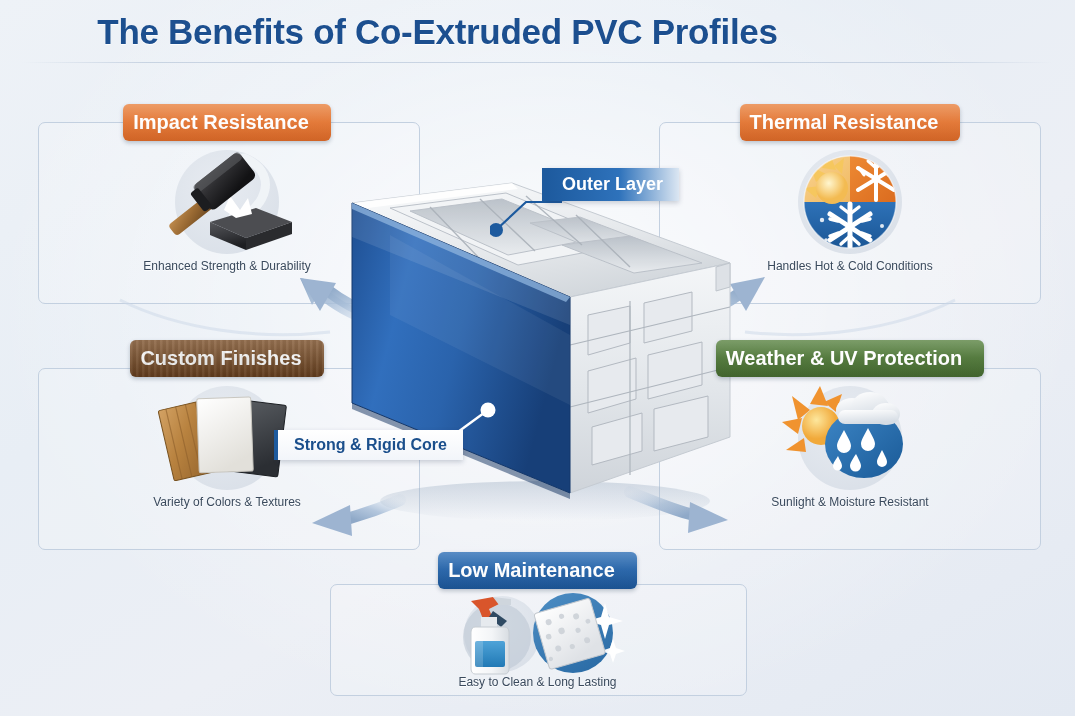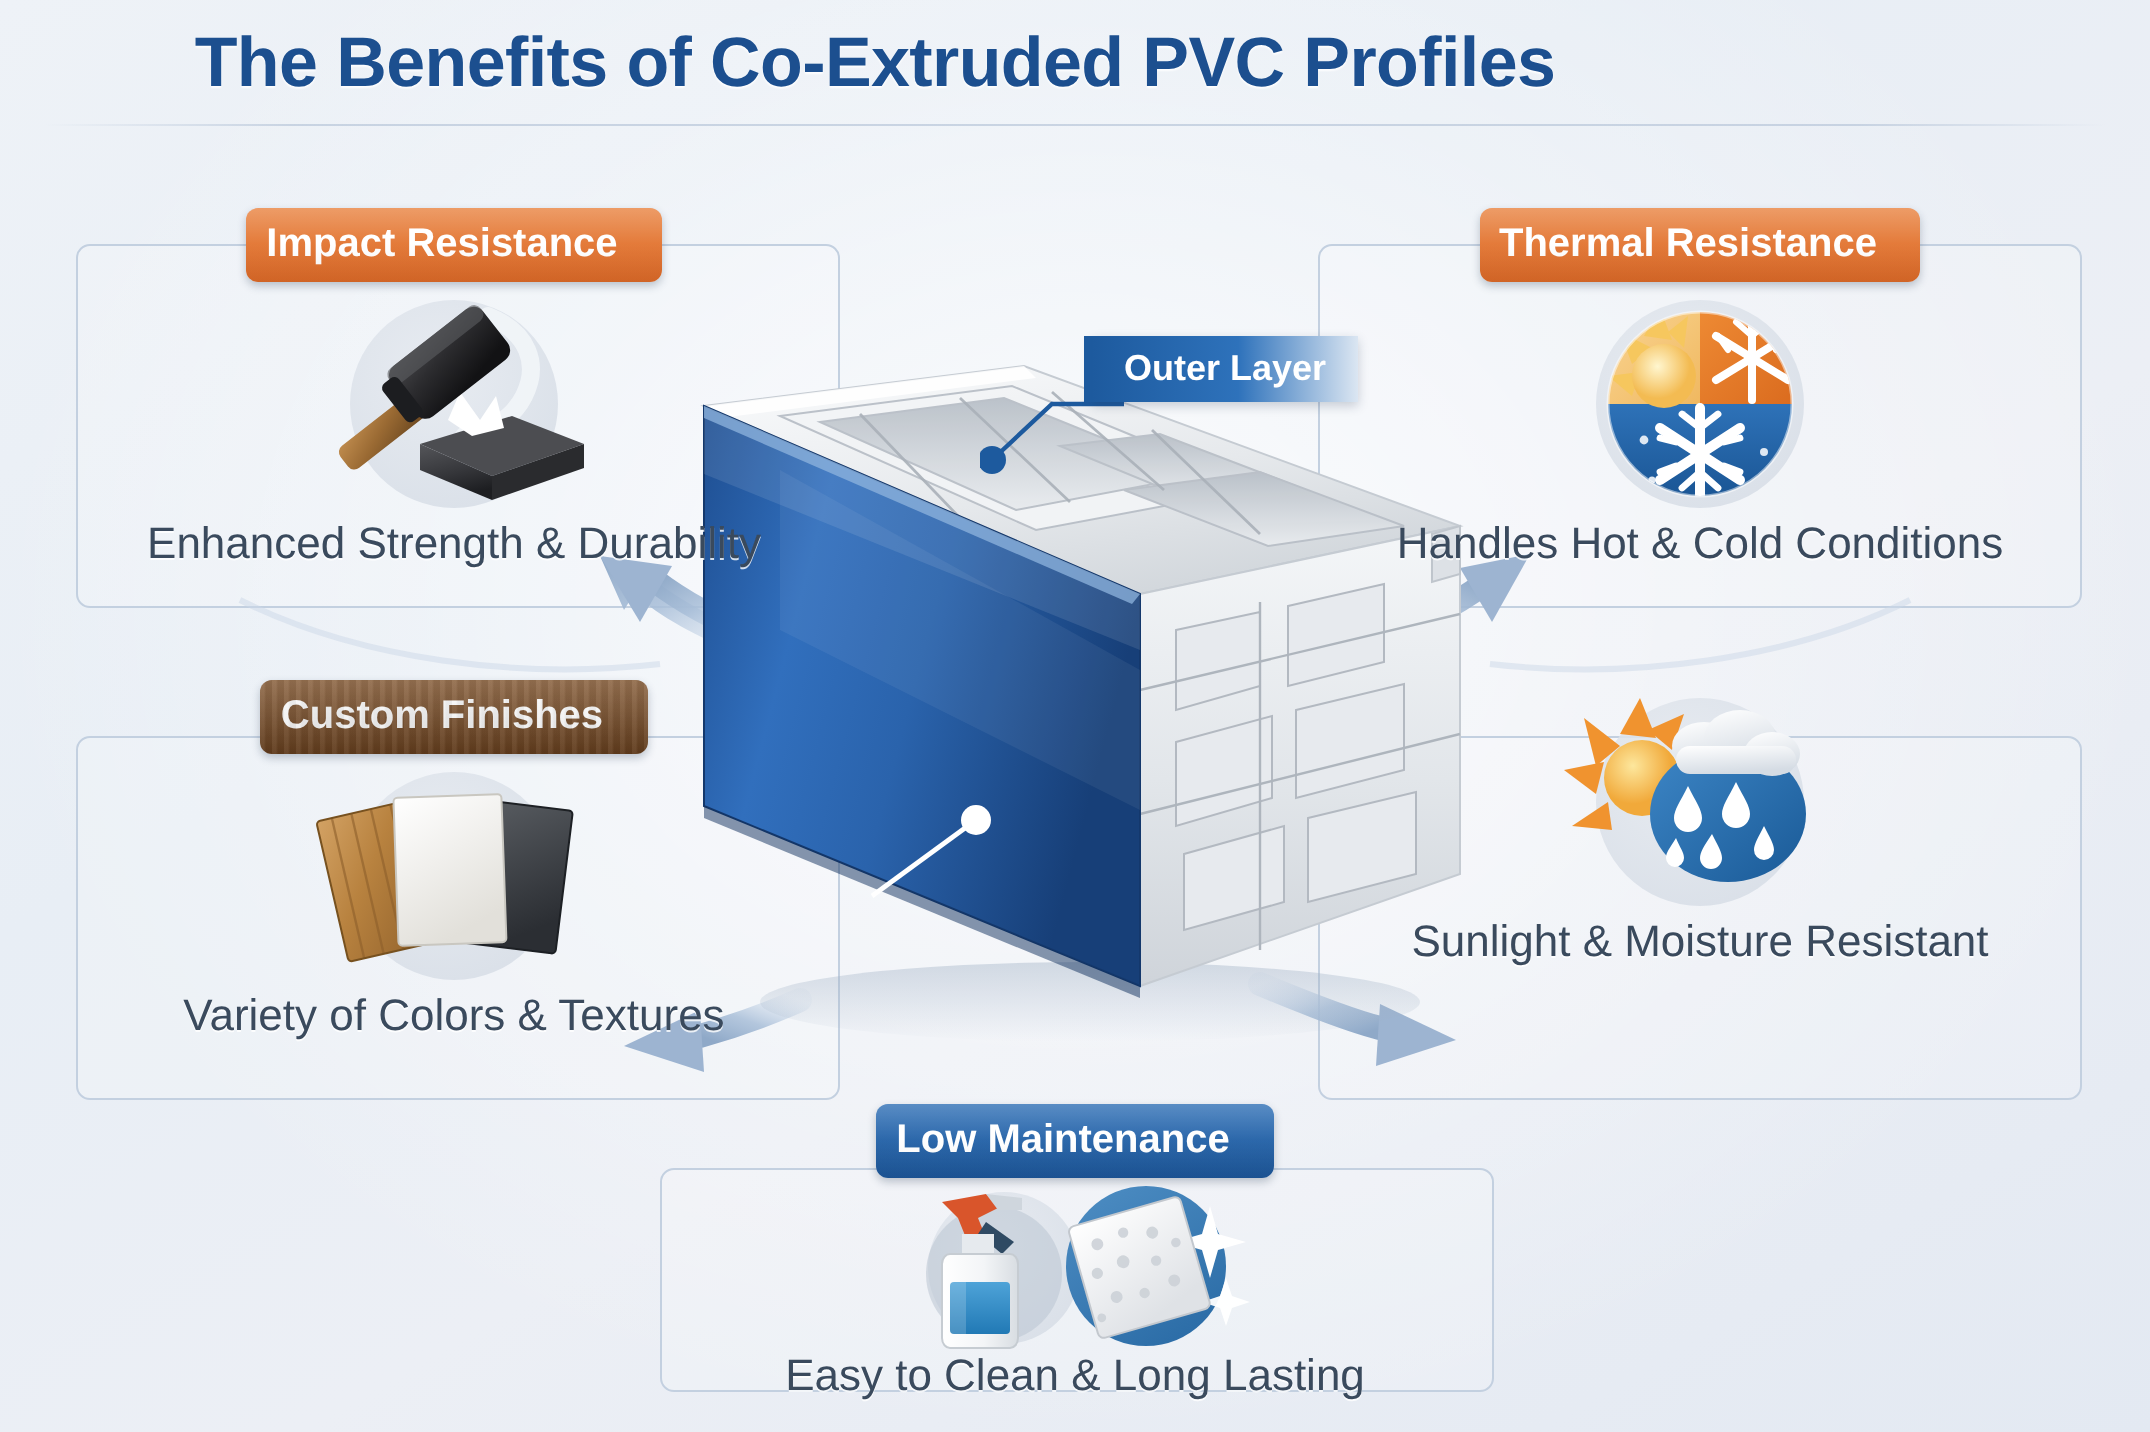--- a/index.html
+++ b/index.html
@@ -118,21 +118,21 @@
     background: radial-gradient(circle at 42% 36%, #e6eaf0 0%, #dbe1e9 55%, #d2d9e3 100%);
     opacity: 0.85;
   }
   .icon-svg {
     position: absolute;
     left: 50%;
     top: 50%;
     transform: translate(-50%,-50%);
   }
   .caption {
-    font-size: 22px;
+    font-size: 12px;
     color: #3a4a5d;
     margin-top: 2px;
     white-space: nowrap;
     text-shadow: 0 1px 0 rgba(255,255,255,0.8);
   }
 
   .b-tl { left: 32px;  top: 104px; width: 390px; }
   .b-tr { left: 655px; top: 104px; width: 390px; }
   .b-bl { left: 32px;  top: 340px; width: 390px; }
   .b-br { left: 655px; top: 340px; width: 390px; }
@@ -366,20 +366,21 @@
   </svg>
   <div class="callout outer">
     <div class="co-head">Outer Layer</div>
   </div>
 
   <svg class="leader" style="left:418px; top:398px; width:80px; height:60px;" viewBox="0 0 80 60">
     <path d="M70,12 L18,50" stroke="#ffffff" stroke-width="2.4" fill="none"></path>
     <circle cx="70" cy="12" r="7.5" fill="#ffffff"></circle>
   </svg>
   <div class="callout inner">
+    <div class="co-body">Strong &amp; Rigid Core</div>
   </div>
 
   <div class="benefit b-tl">
     <div class="badge orange">Impact Resistance</div>
     <div class="icon-area">
       <div class="icon-disc"></div>
       <svg class="icon-svg" width="150" height="108" viewBox="0 0 150 108">
         <defs>
           <linearGradient id="hHead" x1="0" y1="0" x2="0.4" y2="1">
             <stop offset="0%" stop-color="#4a4a4d"></stop>
@@ -537,20 +538,21 @@
         <g transform="rotate(-2 72 52)">
           <rect x="46" y="14" width="54" height="74" rx="2" fill="url(#whiteSw)"></rect>
           <rect x="46" y="14" width="54" height="74" rx="2" fill="none" stroke="#c9c7c0" stroke-width="1"></rect>
         </g>
       </svg>
     </div>
     <div class="caption">Variety of Colors &amp; Textures</div>
   </div>
 
   <div class="benefit b-br">
+    <div class="badge green">Weather &amp; UV Protection</div>
     <div class="icon-area">
       <div class="icon-disc"></div>
       <svg class="icon-svg" width="140" height="108" viewBox="0 0 140 108">
         <defs>
           <radialGradient id="sun2" cx="0.38" cy="0.34">
             <stop offset="0%" stop-color="#fde79d"></stop>
             <stop offset="100%" stop-color="#f1a93a"></stop>
           </radialGradient>
           <linearGradient id="rainDrop" x1="0" y1="0" x2="1" y2="1">
             <stop offset="0%" stop-color="#3d86c6"></stop>

